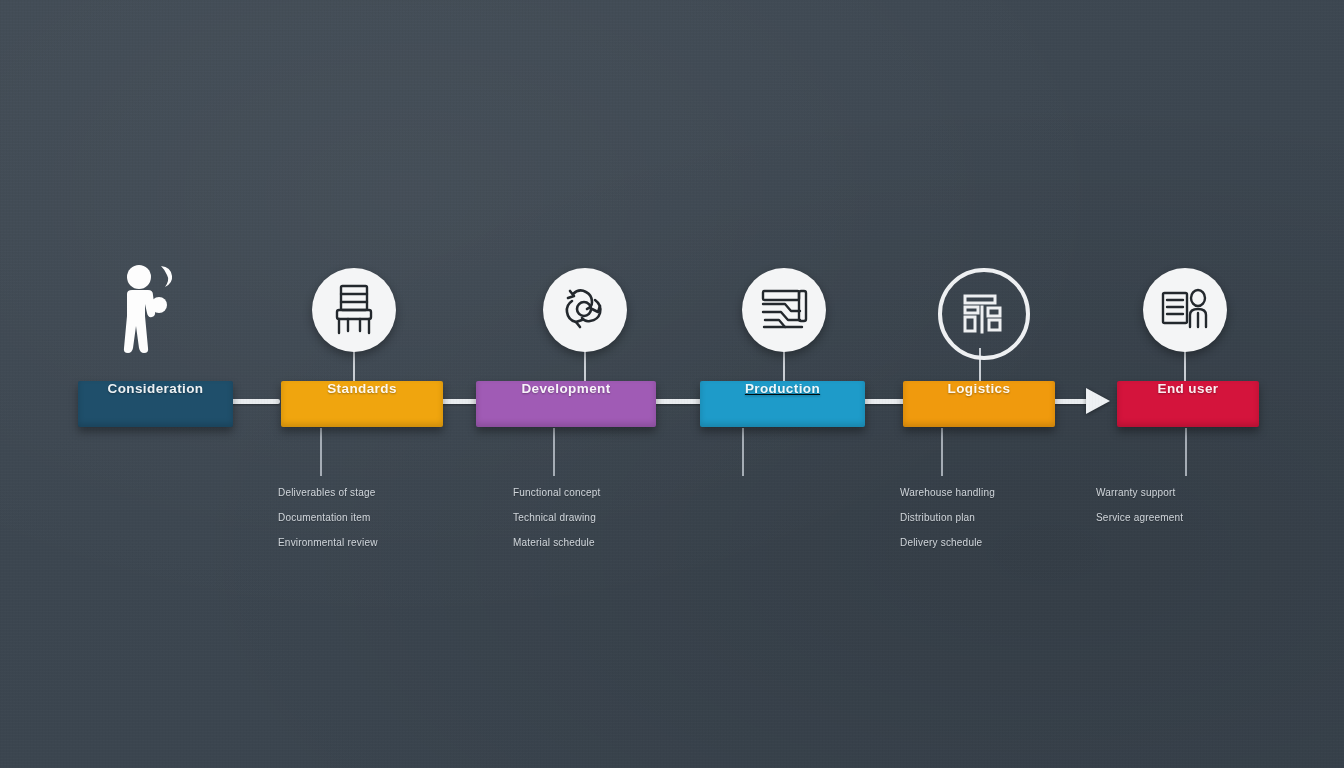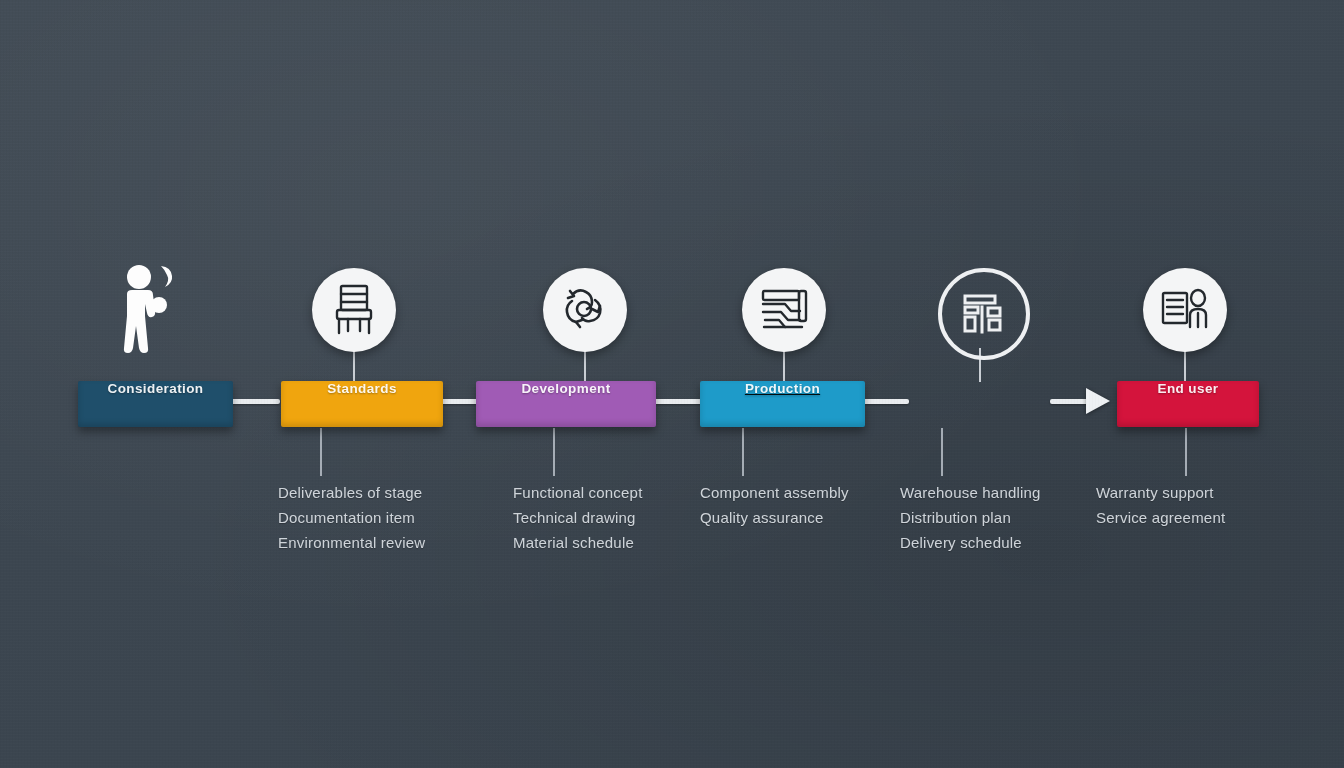--- a/index.html
+++ b/index.html
@@ -109,21 +109,21 @@
     z-index: 2;
   }
 
   
   .notes {
     position: absolute;
     z-index: 3;
   }
   .note-line {
     color: #dfe4e9;
-    font-size: 15px;
+    font-size: 10px;
     line-height: 25px;
     letter-spacing: .2px;
     white-space: nowrap;
     filter: blur(0.5px);
     opacity: .9;
     text-shadow: 0 1px 1px rgba(0,0,0,.30);
   }
 </style>
 </head>
 <body>
@@ -216,39 +216,38 @@
           <rect x="41" y="5" width="7" height="30" rx="2"></rect>
           <line x1="6" y1="41" x2="44" y2="41"></line>
         </g>
       </svg>
     </span>
   </div>
   <div class="bar" style="left:700px; top:381px; width:165px; background:#1e9bc9;text-decoration:underline;">
     <span class="bar-label">Production</span>
   </div>
   <div class="note-stem" style="left:742px; top:428px; height:48px;"></div>
-  <div class="notes" style="left:700px; top:480px;">
-    <div class="note-line">Component assembly</div>
-    <div class="note-line">Quality assurance</div>
-  </div>
 
   <div class="icon-stem" style="left:979px; top:348px; height:34px;"></div>
   <div class="icon-badge ring" style="left:938px; top:268px;">
     <span>
       <svg width="48" height="48" viewBox="0 0 48 48">
         <g stroke="#eef0f2" stroke-width="3" fill="none" stroke-linecap="square">
           <rect x="5" y="6" width="30" height="7"></rect>
           <rect x="5" y="17" width="13" height="6"></rect>
           <rect x="5" y="27" width="10" height="14"></rect>
           <line x1="22" y1="17" x2="22" y2="42"></line>
           <rect x="28" y="18" width="12" height="8"></rect>
           <rect x="29" y="30" width="11" height="10"></rect>
         </g>
       </svg>
     </span>
+  </div>
+  <div class="bar" style="left:903px; top:381px; width:152px; background:#f09a0d;">
+    <span class="bar-label">Logistics</span>
   </div>
   <div class="note-stem" style="left:941px; top:428px; height:48px;"></div>
   <div class="notes" style="left:900px; top:480px;">
     <div class="note-line">Warehouse handling</div>
     <div class="note-line">Distribution plan</div>
     <div class="note-line">Delivery schedule</div>
   </div>
 
   <div class="icon-stem" style="left:1184px; top:348px; height:34px;"></div>
   <div class="icon-badge" style="left:1143px; top:268px;">

